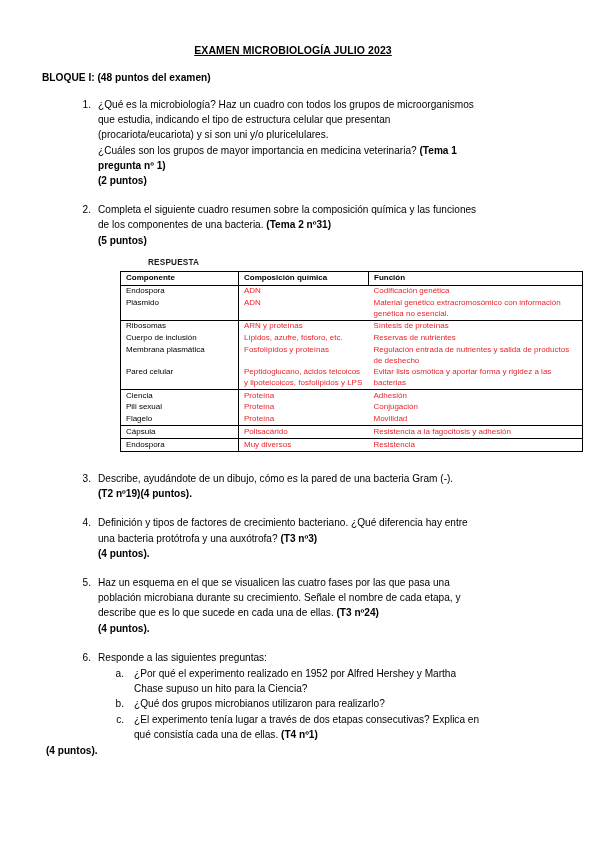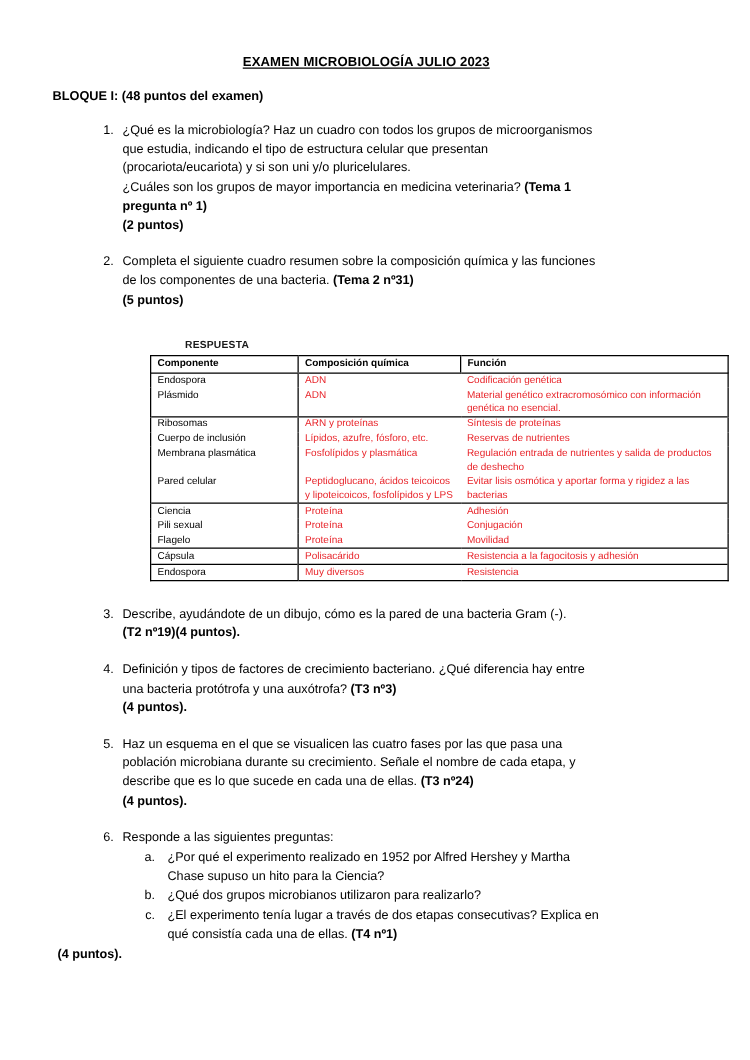--- a/index.html
+++ b/index.html
@@ -84,21 +84,21 @@
     text-align: right;
   }
   .trailing-points {
     display: block;
     font-weight: bold;
     margin-left: -52px;
     margin-top: 1px;
   }
   
   .table-wrap {
-    margin: 20px 0 2px 22px;
+    margin: 7px 0 2px 22px;
     width: 462px;
   }
   .resp-label {
     font-size: 8.2px;
     font-weight: bold;
     color: #1a1a1a;
     margin: 0 0 1px 28px;
     letter-spacing: 0.2px;
   }
   table.comp {
@@ -210,21 +210,21 @@
                 <td class="sep">ARN y proteínas</td>
                 <td>Síntesis de proteínas</td>
               </tr>
               <tr>
                 <td class="comp-name">Cuerpo de inclusión</td>
                 <td class="sep">Lípidos, azufre, fósforo, etc.</td>
                 <td>Reservas de nutrientes</td>
               </tr>
               <tr>
                 <td class="comp-name">Membrana plasmática</td>
-                <td class="sep">Fosfolípidos y plasmática</td>
+                <td class="sep">Fosfolípidos y proteínas</td>
                 <td>Regulación entrada de nutrientes y salida de productos de deshecho</td>
               </tr>
               <tr>
                 <td class="comp-name tall">Pared celular</td>
                 <td class="sep">Peptidoglucano, ácidos teicoicos y lipoteicoicos, fosfolípidos y LPS</td>
                 <td>Evitar lisis osmótica y aportar forma y rigidez a las bacterias</td>
               </tr>
               <tr class="grule">
                 <td class="comp-name">Ciencia</td>
                 <td class="sep">Proteína</td>

